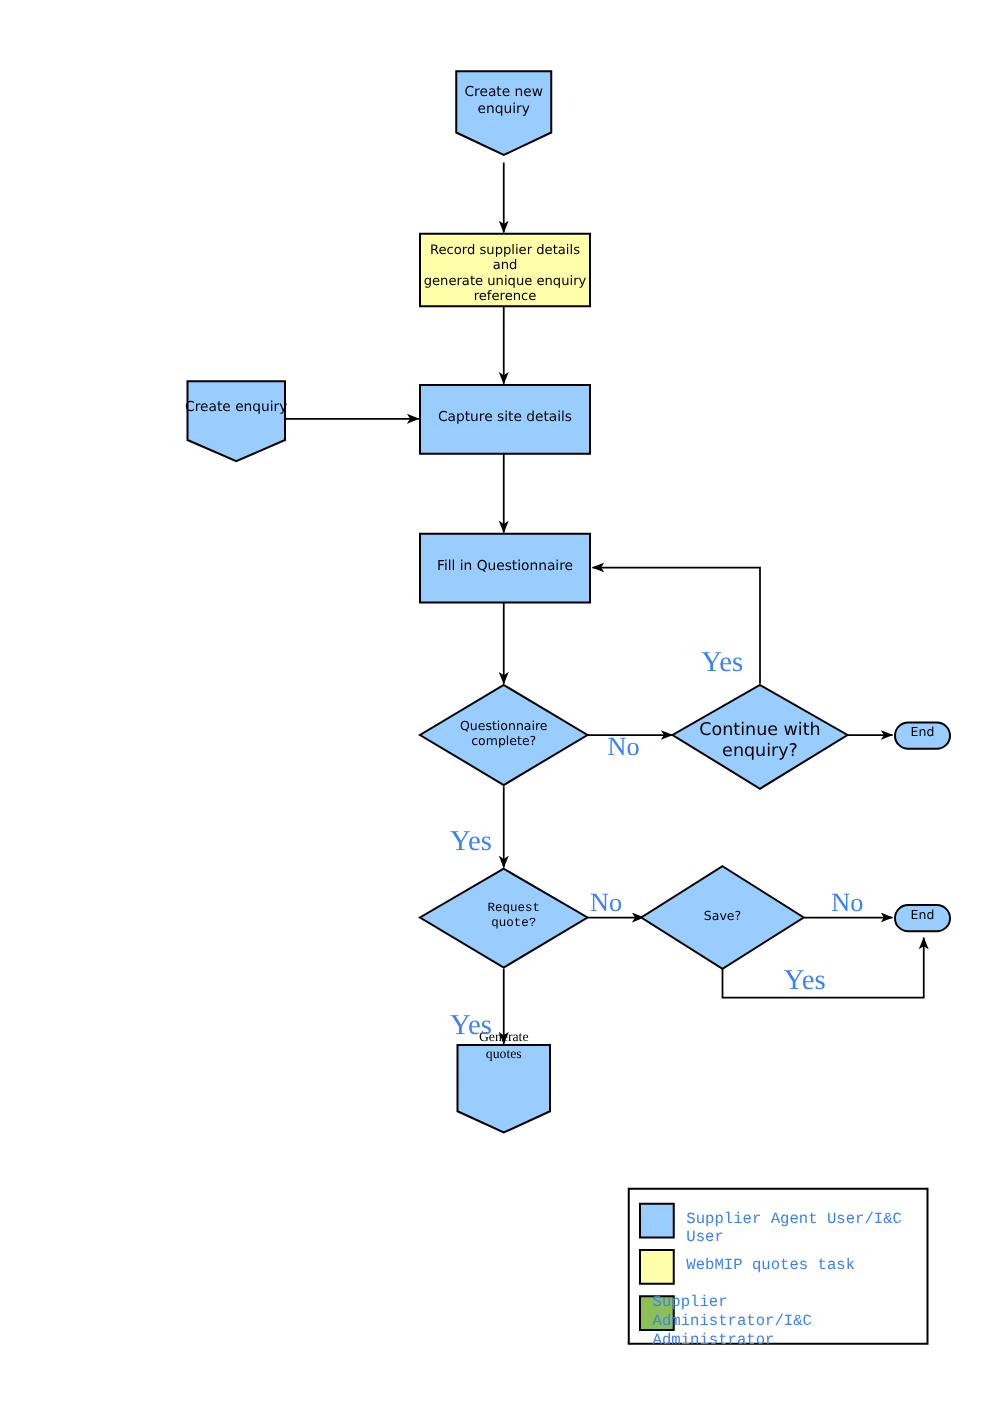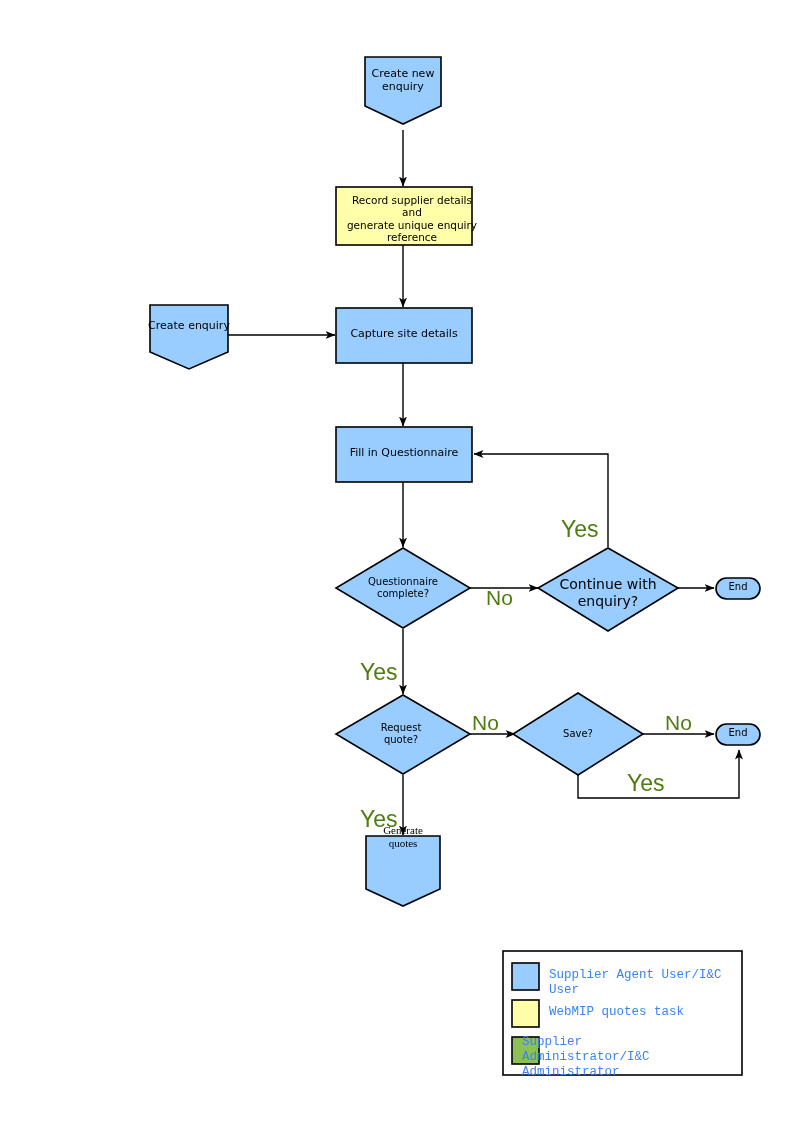--- a/index.html
+++ b/index.html
@@ -25,22 +25,22 @@
     position: absolute;
     text-align: center;
     color: #000000;
     font-family: "DejaVu Sans", sans-serif;
     line-height: 1.18;
     pointer-events: none;
     white-space: pre-line;
   }
   .edge-label {
     position: absolute;
-    color: #4d7c0f;
-    font-family: Liberation Sans, sans-serif;
+    color: #3b82f6;
+    font-family: Liberation Serif, serif;
     line-height: 1;
   }
   .legend-label {
     position: absolute;
     color: #3b82f6;
     font-family: Liberation Mono, monospace;
     font-size: 12.5px;
     line-height: 1.2;
   }
 </style>
@@ -109,39 +109,39 @@
 
   <rect x="503" y="951" width="239" height="124" fill="#FFFFFF" stroke="#000000" stroke-width="1.6"></rect>
   <rect x="512" y="963" width="27" height="27" fill="#99CCFF" stroke="#000000" stroke-width="1.6"></rect>
   <rect x="512" y="1000" width="27" height="27" fill="#FFFFAA" stroke="#000000" stroke-width="1.6"></rect>
   <rect x="512" y="1037" width="27" height="27" fill="#8DBF57" stroke="#000000" stroke-width="1.6"></rect>
 </svg>
 
 <div class="node-label" style="left:349px; top:68px; width:108px; font-size:11px;">Create new
 enquiry</div>
 
-<div class="node-label" style="left:333px; top:194px; width:142px; font-size:10.5px;margin-left:8px;">Record supplier details and
+<div class="node-label" style="left:333px; top:194px; width:142px; font-size:10.5px;">Record supplier details and
 generate unique enquiry
 reference</div>
 
 <div class="node-label" style="left:139px; top:320px; width:100px; font-size:11px;">Create enquiry</div>
 
 <div class="node-label" style="left:336px; top:328px; width:136px; font-size:11px;">Capture site details</div>
 
 <div class="node-label" style="left:336px; top:447px; width:136px; font-size:11px;">Fill in Questionnaire</div>
 
 <div class="node-label" style="left:348px; top:576px; width:110px; font-size:10px;">Questionnaire
 complete?</div>
 
 <div class="node-label" style="left:553px; top:576px; width:110px; font-size:14px;">Continue with
 enquiry?</div>
 
 <div class="node-label" style="left:716px; top:581px; width:44px; font-size:10px;">End</div>
 
-<div class="node-label" style="left:356px; top:722px; width:90px; font-size:10px;">Request
+<div class="node-label" style="left:366px; top:722px; width:90px; font-size:10px;font-family:Liberation Mono, monospace;">Request
 quote?</div>
 
 <div class="node-label" style="left:533px; top:728px; width:90px; font-size:10px;">Save?</div>
 
 <div class="node-label" style="left:716px; top:727px; width:44px; font-size:10px;">End</div>
 
 <div class="node-label" style="left:358px; top:824px; width:90px; font-size:11px;font-family:Liberation Serif, serif;">Generate
 quotes</div>
 
 <div class="edge-label" style="left:486px; top:587px; font-size:21px;">No</div>

